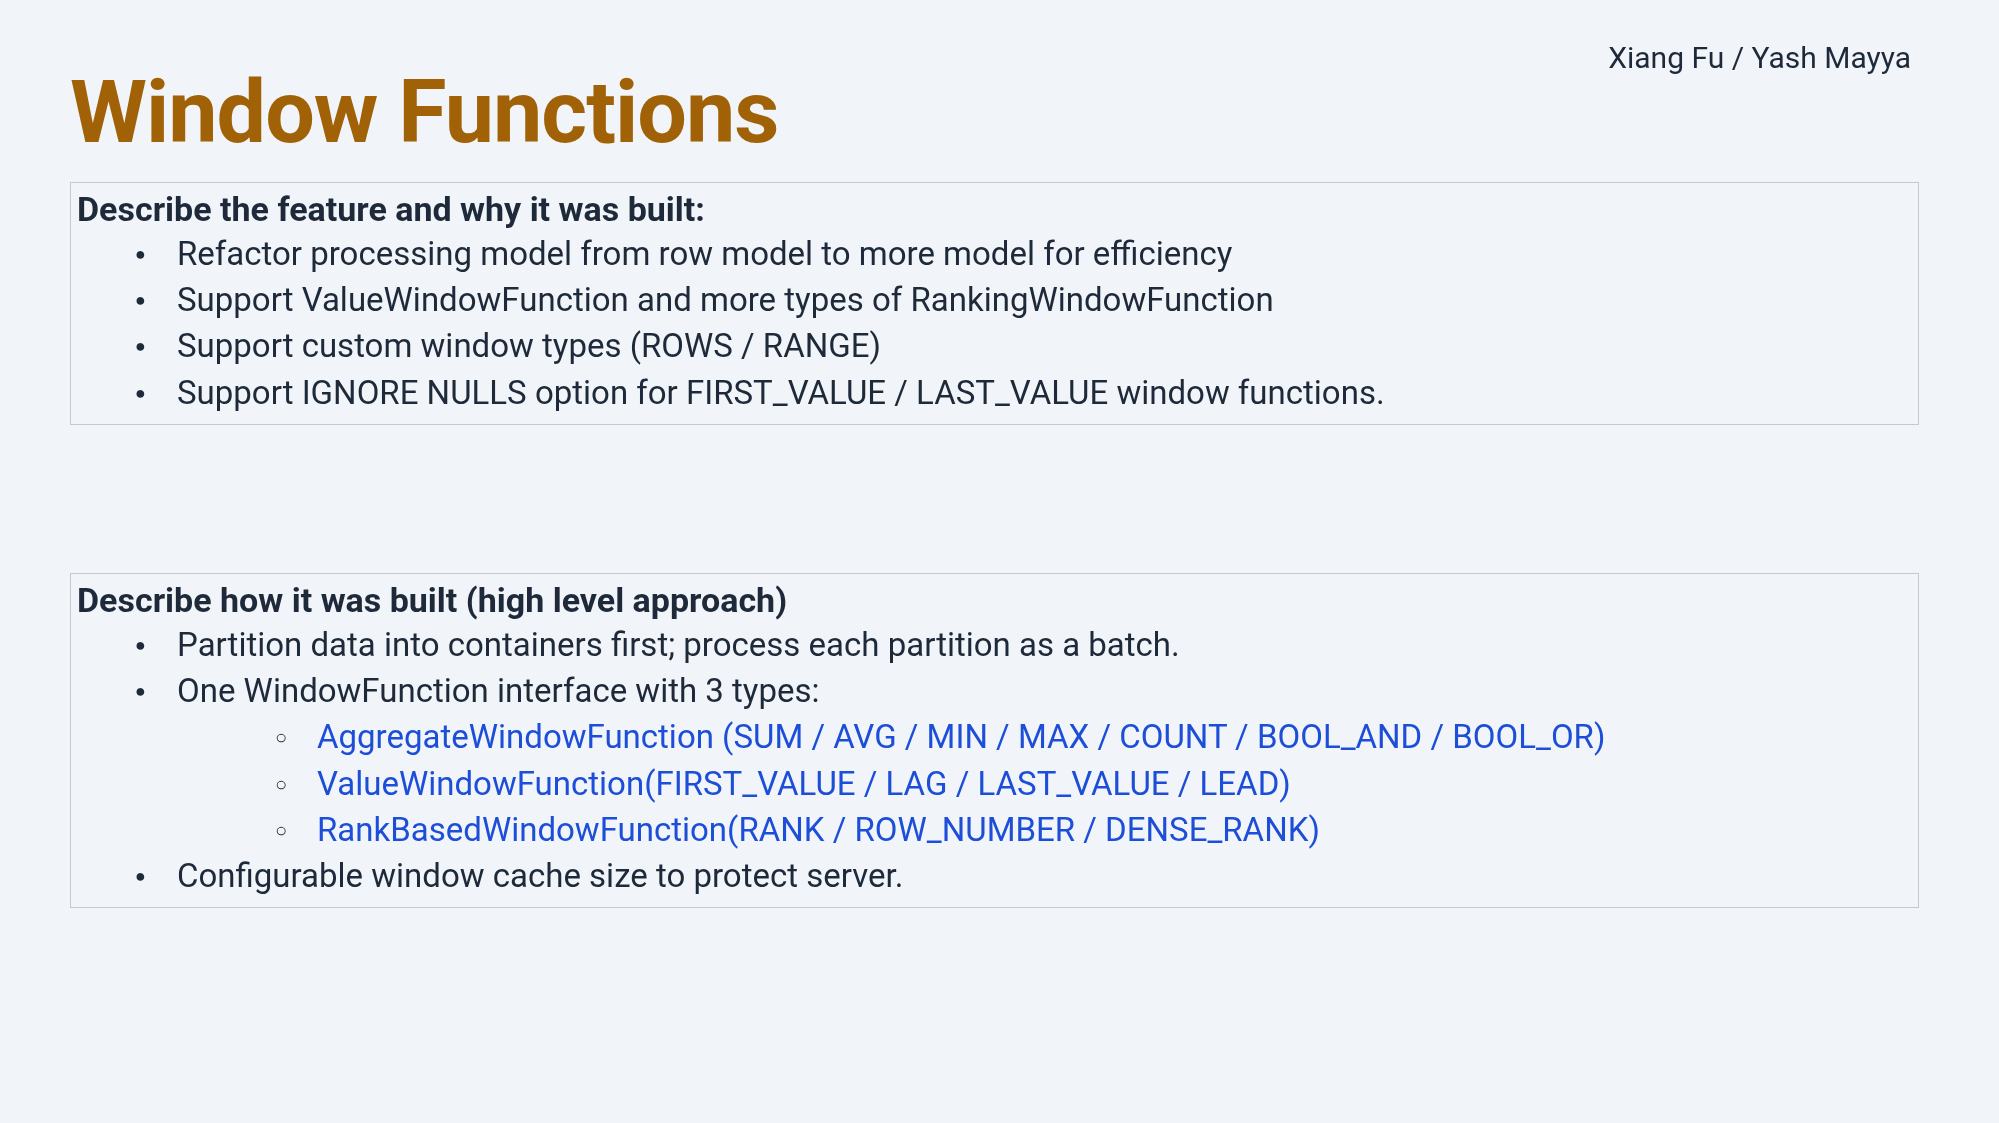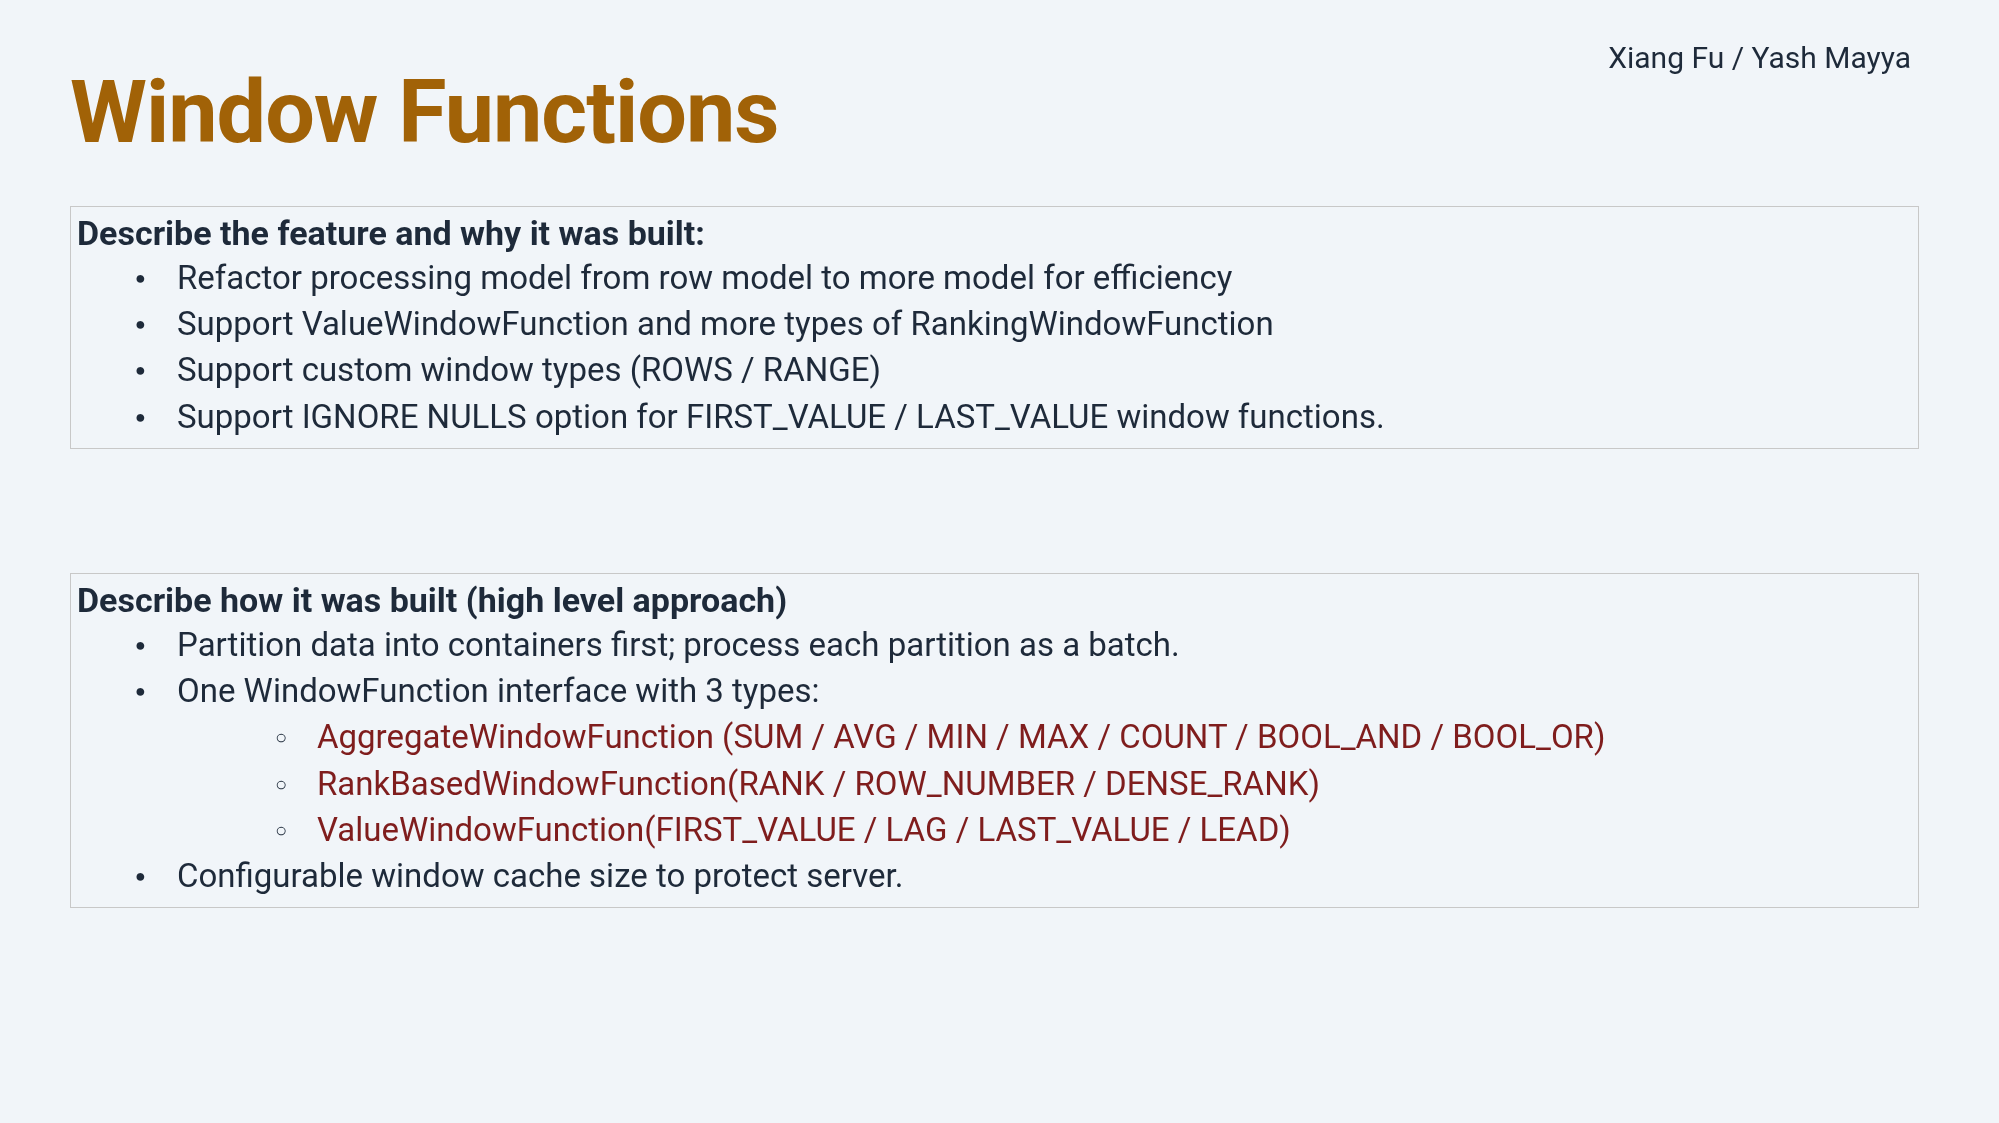--- a/index.html
+++ b/index.html
@@ -36,21 +36,20 @@
     .section {
       position: absolute;
       left: 70px;
       right: 80px;
       border: 1px solid #c8c8c8;
       background-color: transparent;
       padding: 6px 4px 8px 4px;
     }
     .section-1 {
       top: 182px;
-      margin-top: 24px;
     }
     .section-2 {
       top: 573px;
     }
     .section-heading {
       font-size: 34px;
       font-weight: 700;
       color: #1e2a3a;
       margin-bottom: 2px;
       padding-left: 2px;
@@ -76,21 +75,21 @@
       color: #1e2a3a;
     }
     ul.level2 {
       list-style: none;
       padding-left: 98px;
     }
     ul.level2 > li {
       position: relative;
       font-size: 33px;
       line-height: 1.4;
-      color: #7f1d1d;
+      color: #1d4ed8;
       padding-left: 42px;
     }
     ul.level2 > li::before {
       content: "○";
       position: absolute;
       left: 0;
       top: 0;
       font-size: 20px;
       line-height: 46px;
       color: #1e2a3a;
@@ -116,19 +115,19 @@
   </ul>
 </div>
 
 <div class="section section-2">
   <div class="section-heading">Describe how it was built (high level approach)</div>
   <ul class="level1">
     <li>Partition data into containers first; process each partition as a batch.</li>
     <li><span>One WindowFunction interface with 3 types:</span>
       <ul class="level2">
         <li><span>AggregateWindowFunction (</span><span class="b">SUM / AVG / MIN / MAX / COUNT / BOOL_AND / BOOL_OR</span><span>)</span></li>
+        <li><span>ValueWindowFunction(</span><span class="b">FIRST_VALUE / LAG / LAST_VALUE / LEAD</span><span>)</span></li>
         <li><span>RankBasedWindowFunction(</span><span class="b">RANK / ROW_NUMBER / DENSE_RANK</span><span>)</span></li>
-        <li><span>ValueWindowFunction(</span><span class="b">FIRST_VALUE / LAG / LAST_VALUE / LEAD</span><span>)</span></li>
       </ul>
     </li>
     <li>Configurable window cache size to protect server.</li>
   </ul>
 </div>
 
 </body></html>

